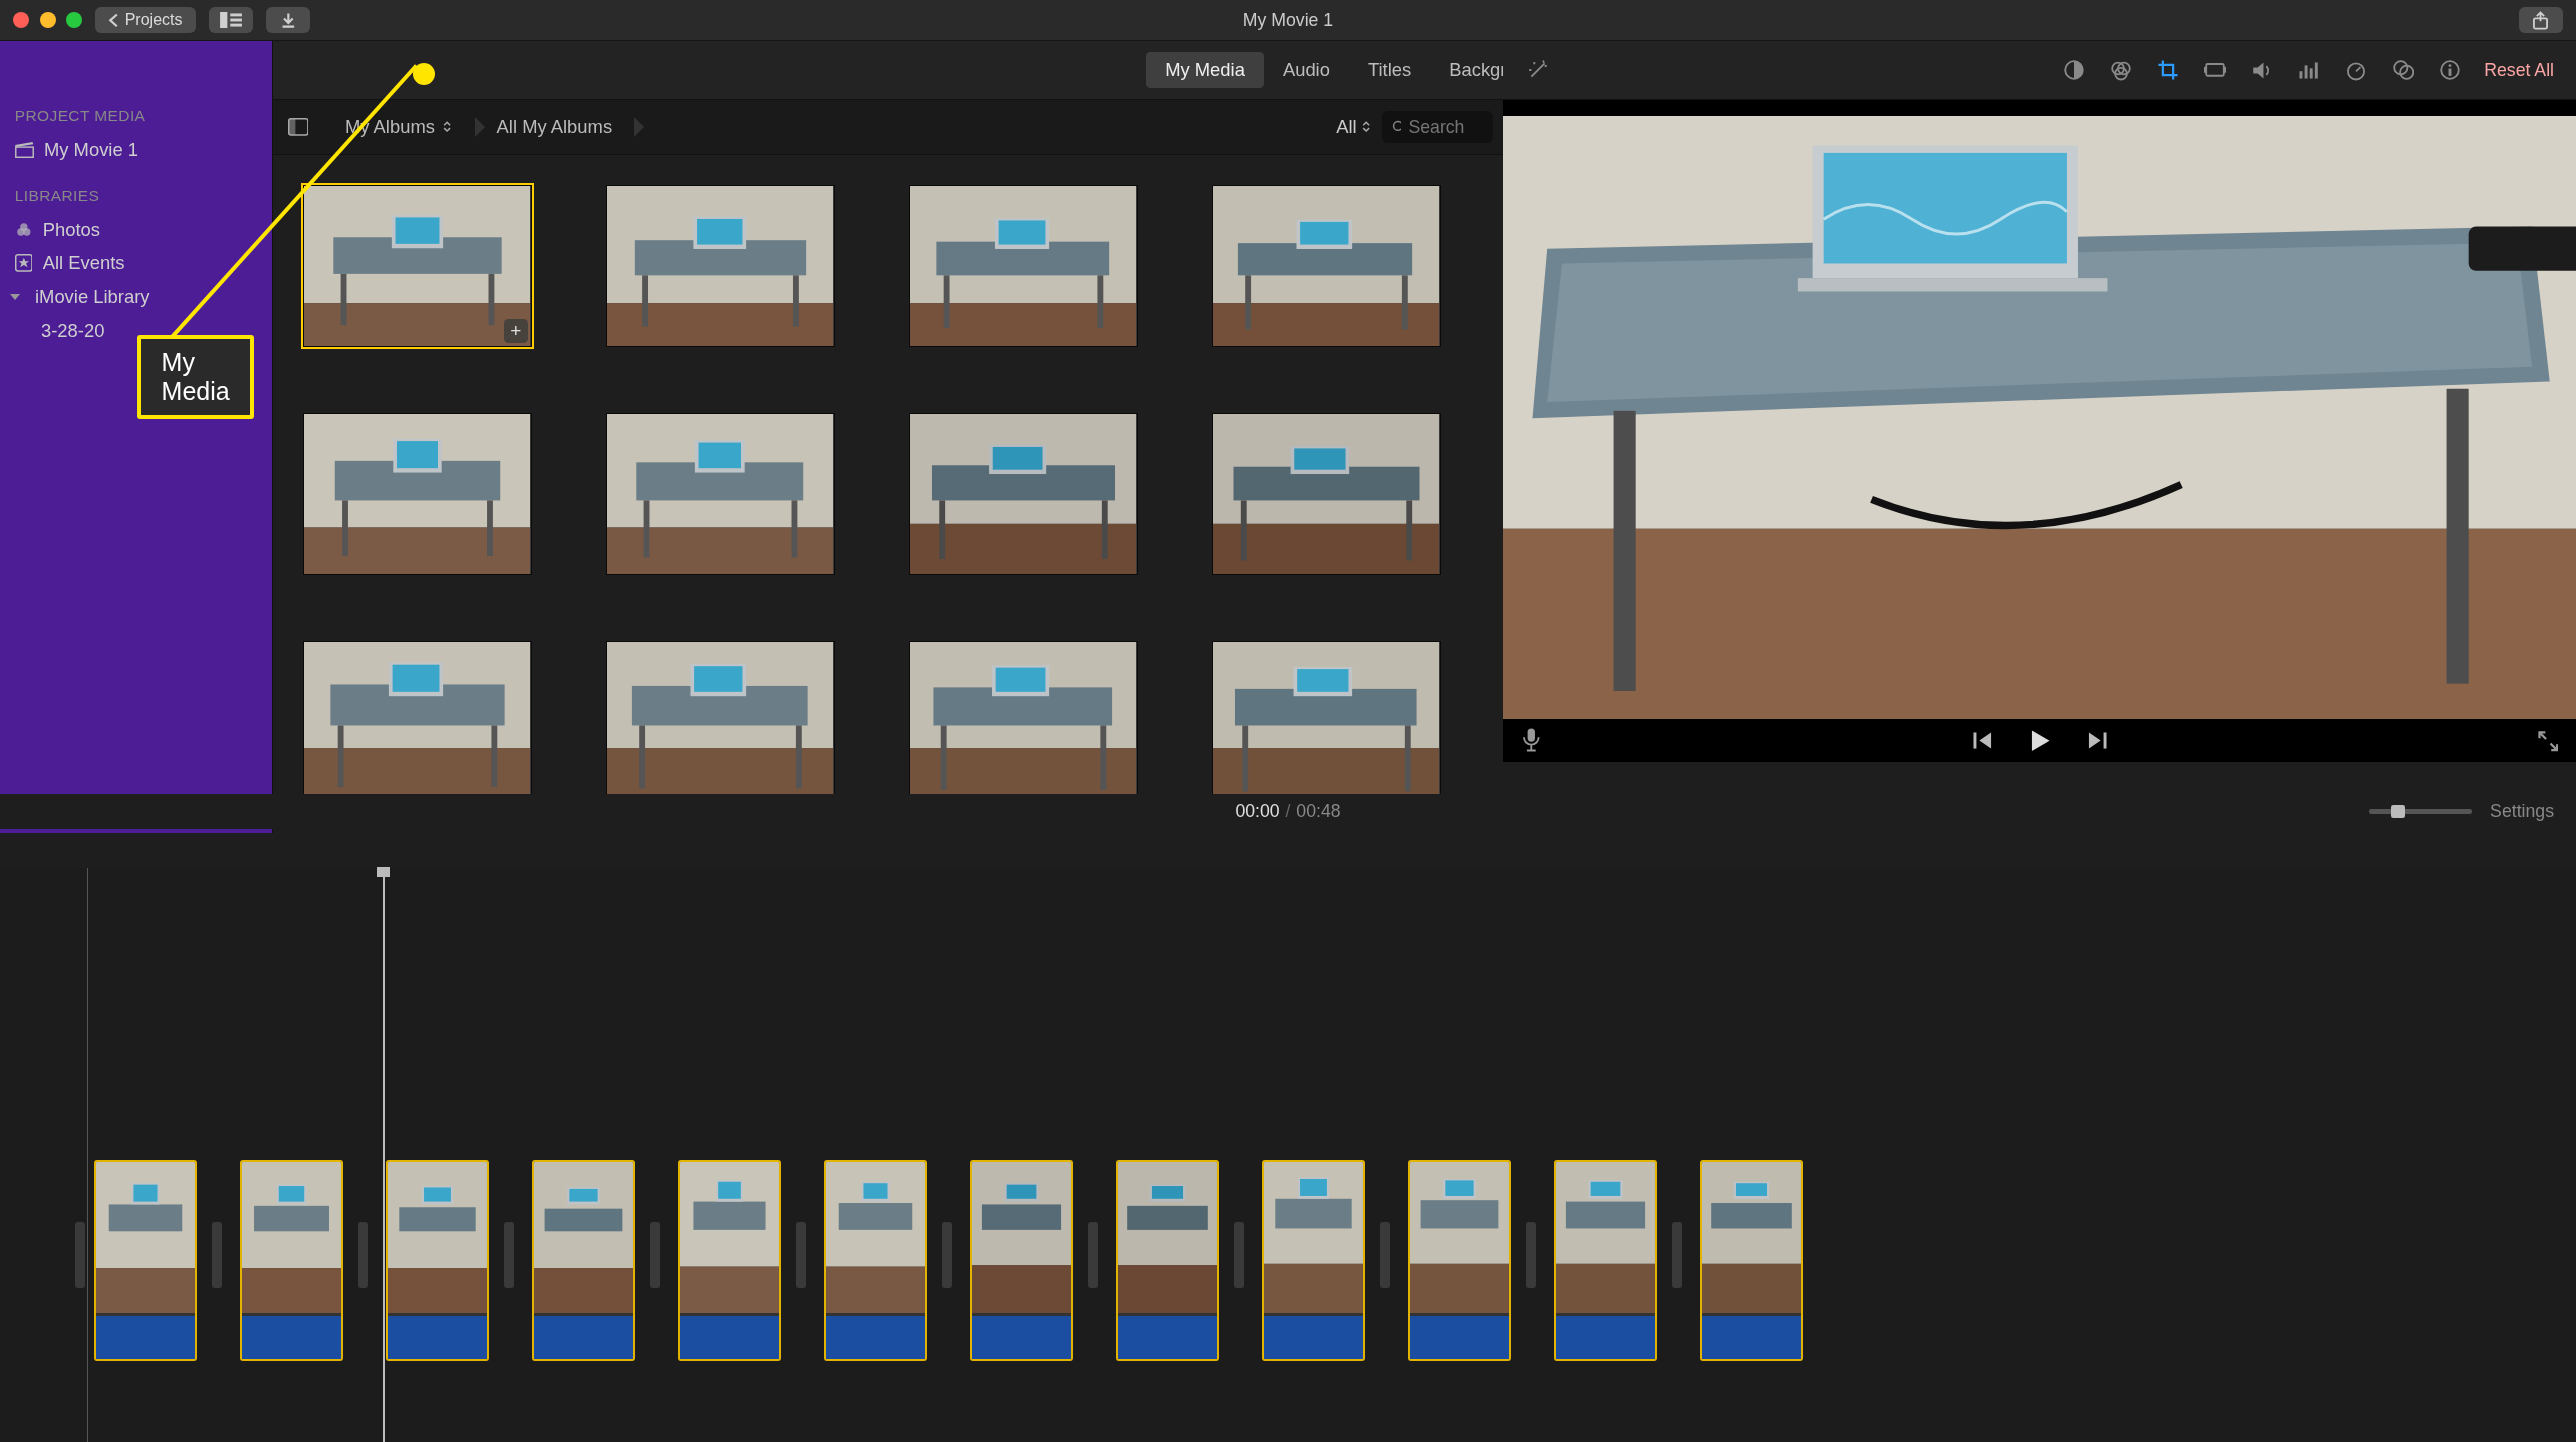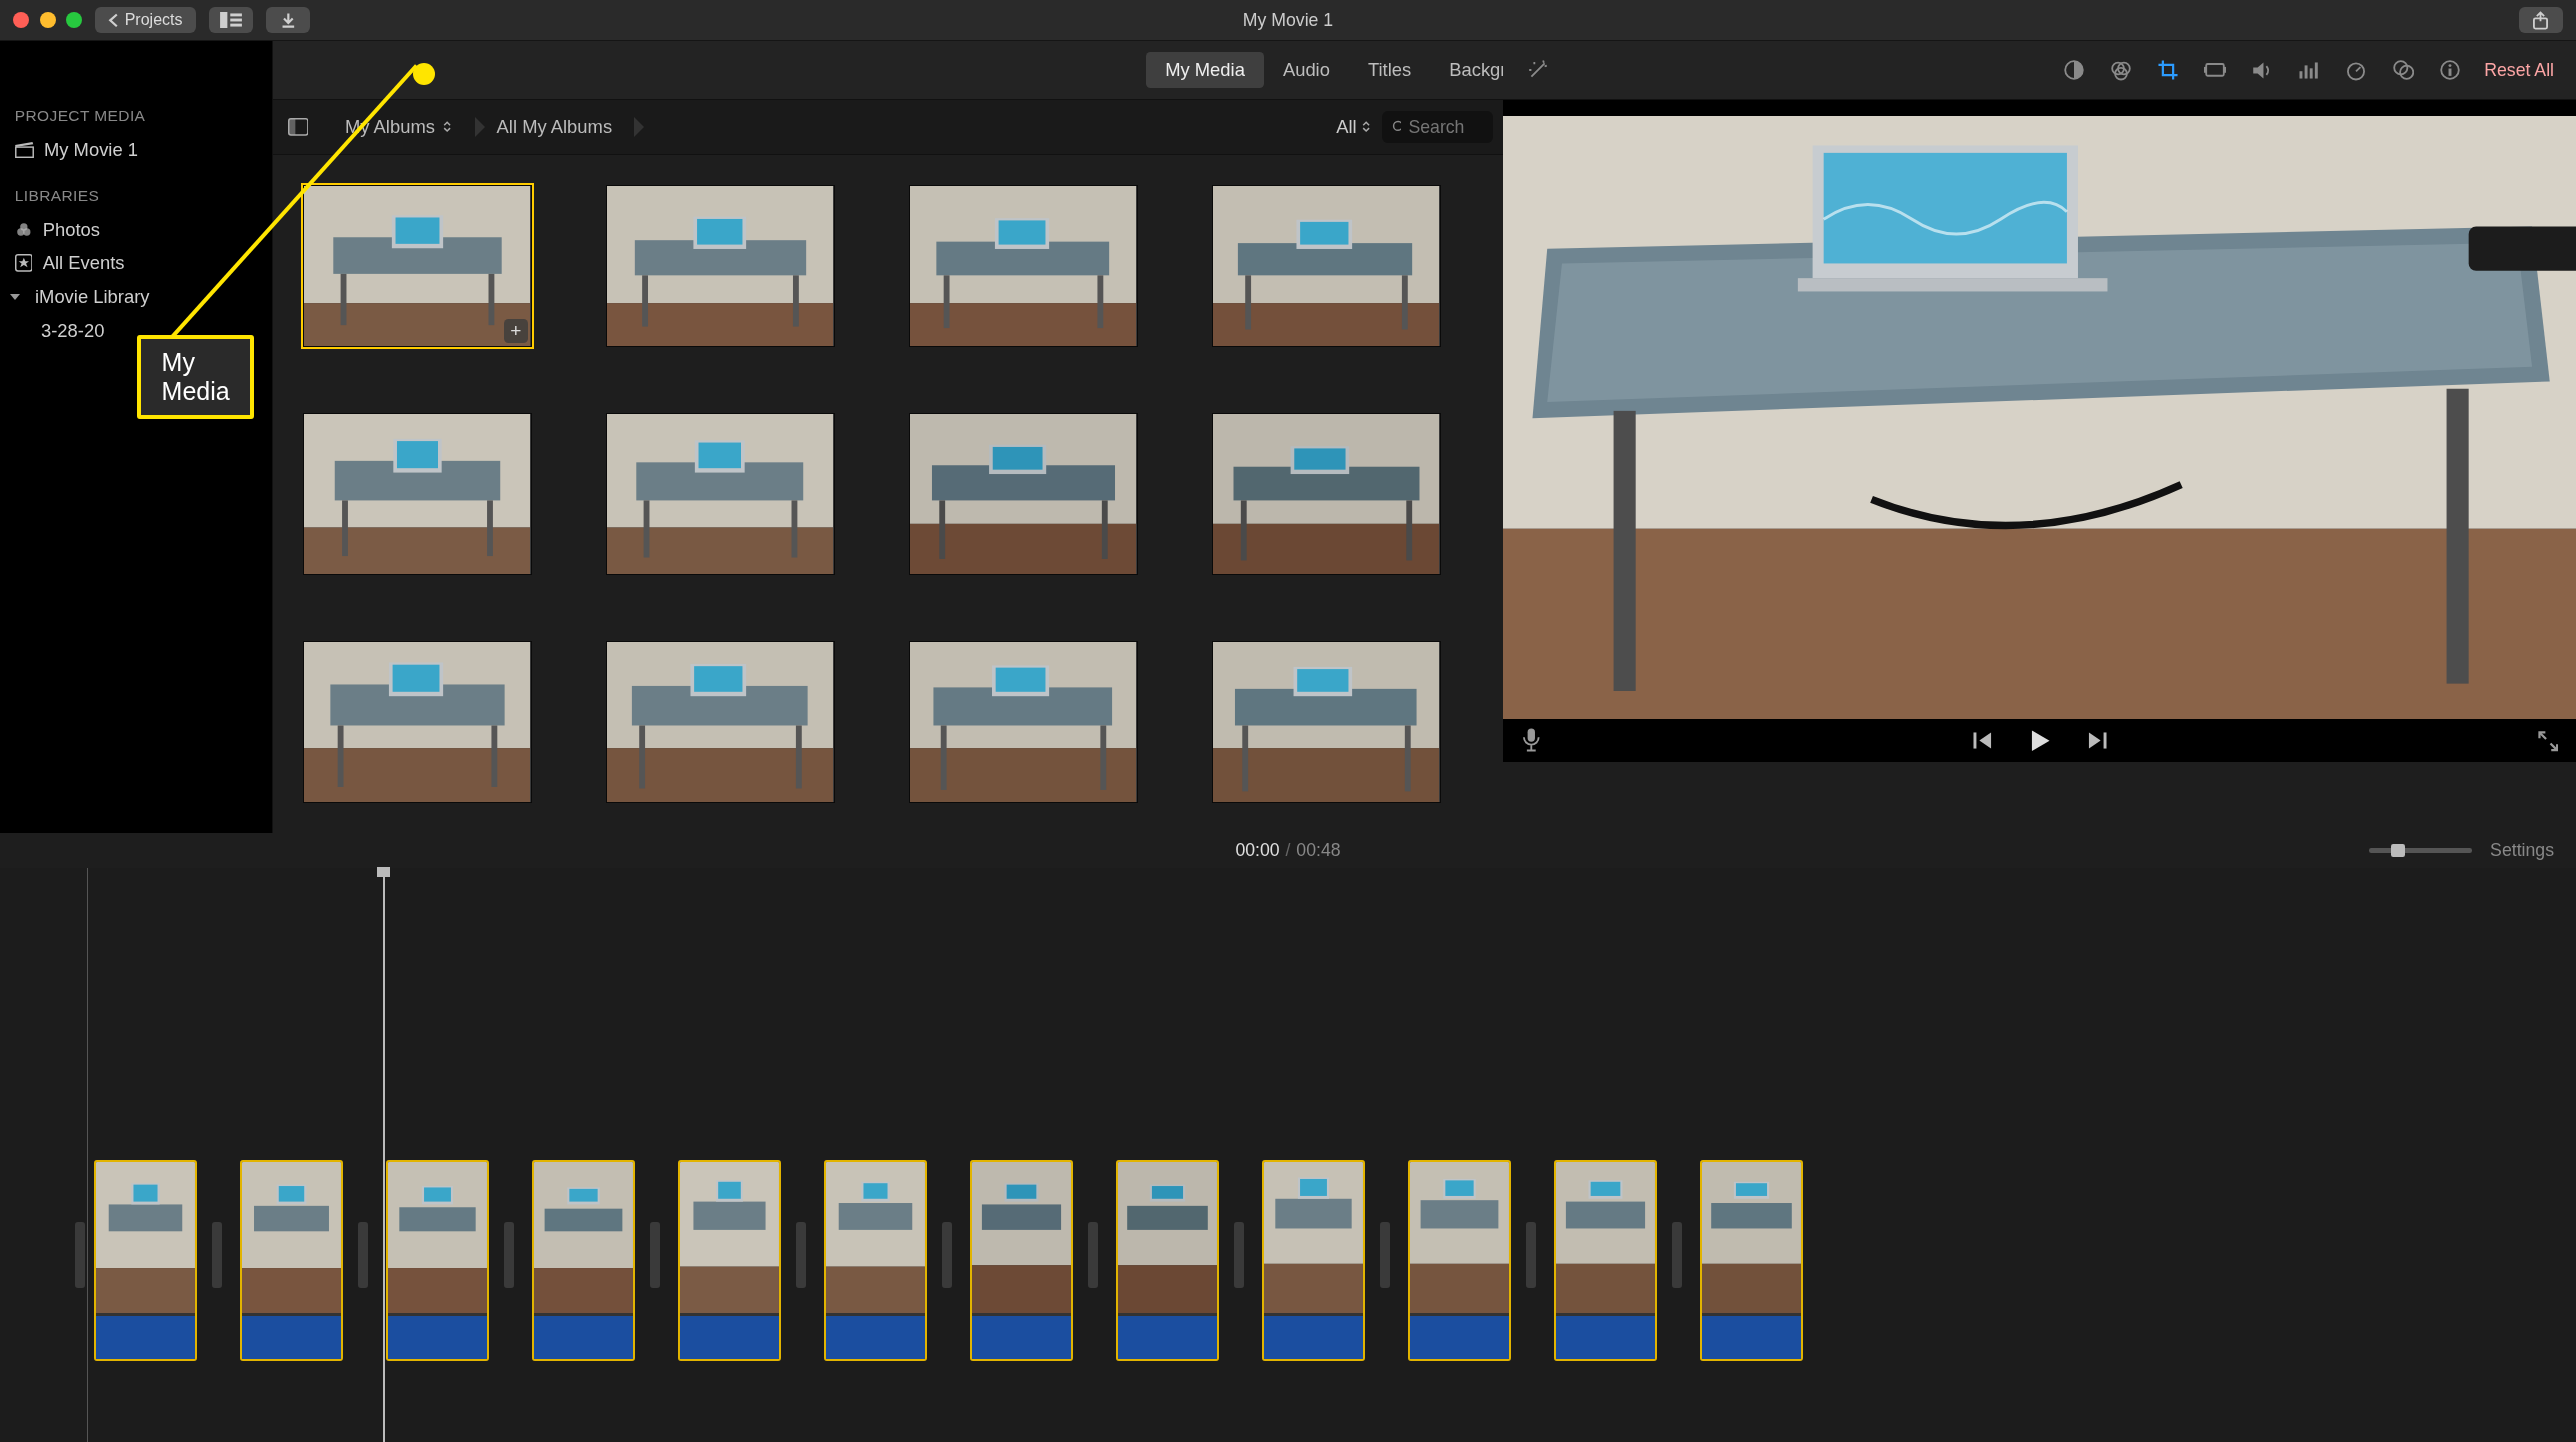--- a/index.html
+++ b/index.html
@@ -12,21 +12,21 @@
 .tclose { background: #ff5f56; }
 .tmin  { background: #ffbd2e; }
 .tmax  { background: #27c93f; }
 .tb-btn { margin-left: 13.3px; background: #4c4c4c; border-radius: 5.9px; height: 26.5px; padding: 0 13.3px; display: flex; align-items: center; color: #dcdcdc; font-size: 16px; gap: 5.9px; }
 .tb-icononly { width: 44px; justify-content: center; padding: 0; }
 .window-title { position: absolute; left: 50%; transform: translateX(-50%); color: #ccc; font-size: 17.7px; }
 .share-btn { margin-left: auto; background: #4c4c4c; border-radius: 5.9px; width: 44px; height: 26.5px; display: flex; align-items: center; justify-content: center; }
 
 
 .upper { height: 792px; display: flex; }
-.sidebar { width: 273px; background: #000000; border-right: 0.7px solid #111; display: flex; flex-direction: column; padding-top: 59px; }
+.sidebar { width: 273px; background: #4c1d95; border-right: 0.7px solid #111; display: flex; flex-direction: column; padding-top: 59px; }
 .tabbar { height: 59px; background: #232323; border-bottom: 0.7px solid #111; display: flex; align-items: center; justify-content: center; gap: 0; position: absolute; top: 41px; left: 273px; right: 0; z-index: 5; }
 .tabbar .tab { padding: 7.4px 19px; color: #bdbdbd; font-size: 18.4px; border-radius: 4.4px; }
 .tabbar .tab.active { background: #3f3f3f; color: #eee; }
 
 .sidebar .section-label { color: #888; font-size: 15.5px; padding: 7.4px 14.7px; letter-spacing: 0.4px; }
 .sidebar .item { display: flex; align-items: center; gap: 10.3px; padding: 5.9px 14.7px; color: #cfcfcf; font-size: 18.4px; }
 .sidebar .item svg { flex-shrink: 0; }
 .sidebar .sub { padding-left: 41px; }
 .sidebar .disclosure { display: inline-block; width: 0; height: 0; border-left: 5.2px solid transparent; border-right: 5.2px solid transparent; border-top: 6.6px solid #999; margin-right: 4.4px; }
 
@@ -54,21 +54,21 @@
 .vt-icon.active { color: #2c9cff; }
 .reset { color: #fca5a5; font-size: 17.7px; }
 
 .viewer { position: absolute; top: 100px; right: 0; width: 1073px; height: 662px; background: #000; }
 .viewer-image { position: absolute; top: 16px; left: 0; right: 0; height: 603px; }
 .viewer-controls { position: absolute; bottom: 0; left: 0; right: 0; height: 43px; display: flex; align-items: center; justify-content: center; gap: 35px; color: #bbb; }
 .mic-icon { position: absolute; left: 17.7px; bottom: 10.3px; color: #999; }
 .fullscreen-icon { position: absolute; right: 17.7px; bottom: 10.3px; color: #999; }
 
 
-.timebar { position: absolute; top: 833px; left: 0; right: 0; height: 35px; background: #1e1e1e; display: flex; align-items: center; justify-content: center; color: #888; font-size: 17.7px; }
+.timebar { position: absolute; top: 794px; left: 0; right: 0; height: 35px; background: #1e1e1e; display: flex; align-items: center; justify-content: center; color: #888; font-size: 17.7px; }
 .timebar .cur { color: #e0e0e0; }
 .timebar-right { position: absolute; right: 22px; display: flex; align-items: center; gap: 17.7px; }
 .zoom-slider { width: 103px; height: 4.4px; background: #555; border-radius: 2.2px; position: relative; }
 .zoom-slider::after { content: ""; position: absolute; top: -4.4px; left: 22px; width: 13.3px; height: 13.3px; background: #bbb; border-radius: 2.2px; }
 
 
 .timeline { position: absolute; top: 868px; left: 0; right: 0; bottom: 0; background: #1c1c1c; }
 .playhead { position: absolute; top: 0; bottom: 0; width: 1.5px; background: #bbb; left: 383px; }
 .playhead::before { content: ""; position: absolute; top: -1.5px; left: -5.9px; width: 13.3px; height: 10.3px; background: #bbb; }
 .start-marker { position: absolute; top: 0; bottom: 0; width: 0.7px; background: #555; left: 87px; }

